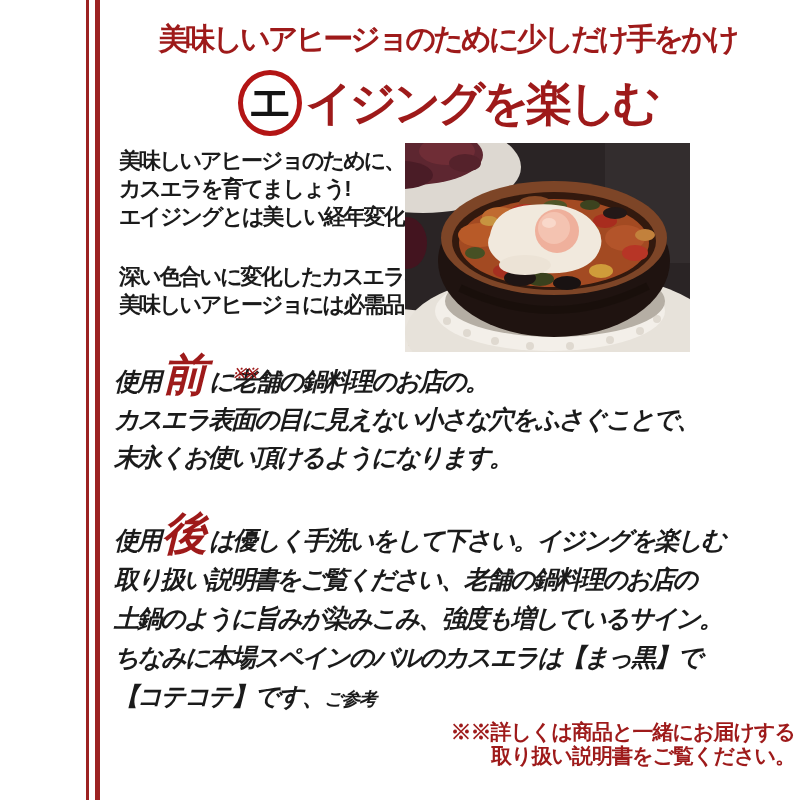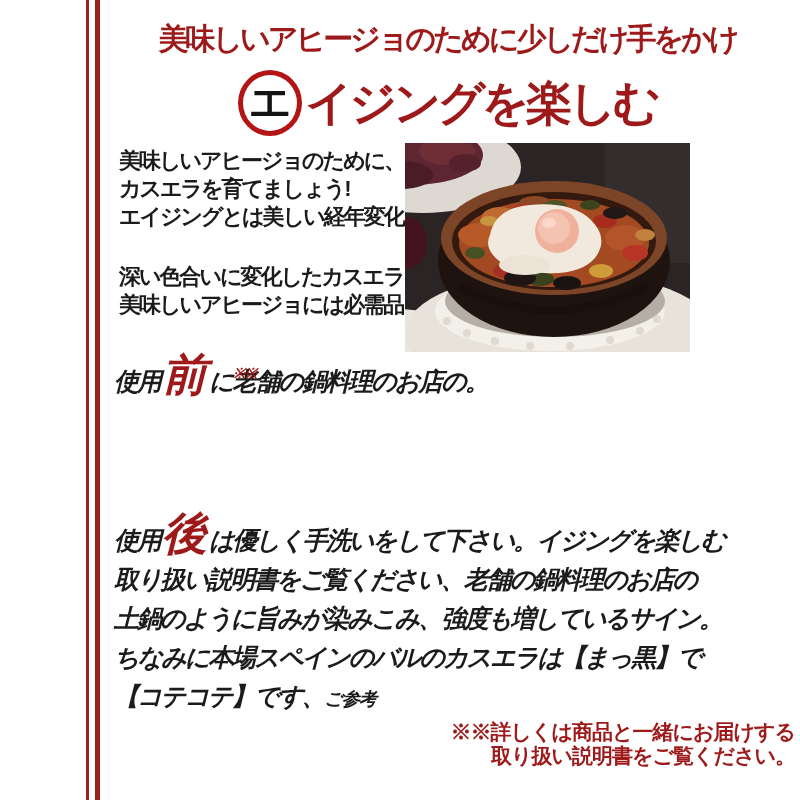--- a/index.html
+++ b/index.html
@@ -147,20 +147,22 @@
       <ellipse cx="144" cy="80" rx="7" ry="5" fill="#f9d8ca"></ellipse>
 
       <path d="M55,145 Q150,190 243,143" stroke="#170e0a" stroke-width="8" fill="none" opacity="0.7"></path>
     </svg>
   </div>
 
   <div class="section before">
     <div class="sec-line first">
       <span>使用</span><span class="bigchar">前</span><span>に</span><span class="ref-host"><span class="refmark">※※</span><span>老舗の鍋料理のお店の。</span></span>
     </div>
+    <div class="sec-line">カスエラ表面の目に見えない小さな穴をふさぐことで、</div>
+    <div class="sec-line">末永くお使い頂けるようになります。</div>
   </div>
 
   <div class="section after">
     <div class="sec-line first">
       <span>使用</span><span class="bigchar">後</span><span>は優しく手洗いをして下さい。イジングを楽しむ</span>
     </div>
     <div class="sec-line">取り扱い説明書をご覧ください、老舗の鍋料理のお店の</div>
     <div class="sec-line">土鍋のように旨みが染みこみ、強度も増しているサイン。</div>
     <div class="sec-line">ちなみに本場スペインのバルのカスエラは【まっ黒】で</div>
     <div class="sec-line">

